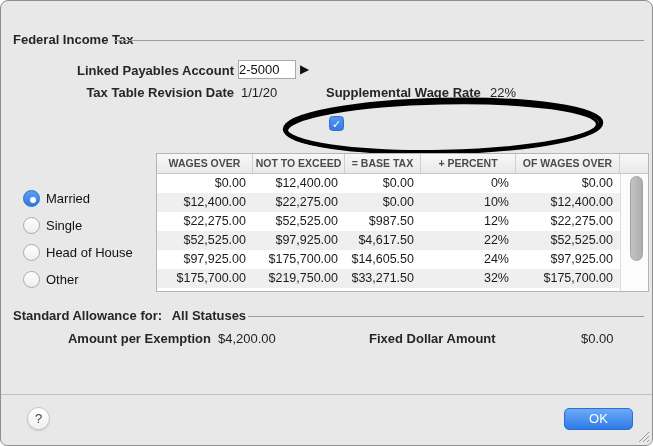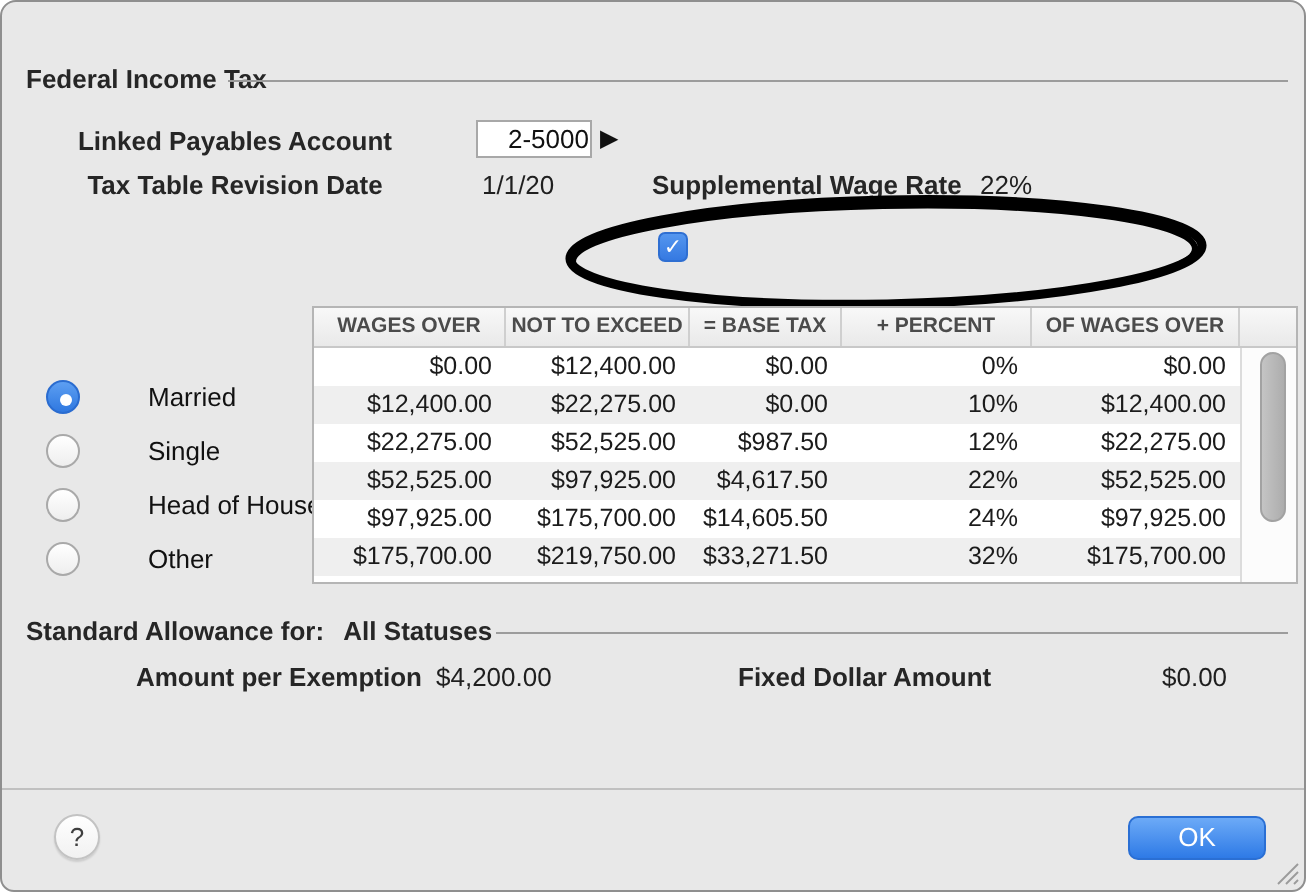--- a/index.html
+++ b/index.html
@@ -21,26 +21,26 @@
   .lights{position:absolute;left:11px;top:5px;display:flex;gap:6px;}
   .light{width:13px;height:13px;border-radius:50%;}
   .light.red{background:#f0605a;border:1px solid #dc4f47;}
   .light.yellow{background:#f6b43d;border:1px solid #e0a02c;}
   .light.green{background:#42c23c;border:1px solid #34ab2e;}
   
   .sec-title{position:absolute;font-weight:bold;color:#262626;}
   .rule{position:absolute;height:1px;background:#9c9c9c;}
   
   .lbl{position:absolute;font-weight:bold;color:#262626;}
-  .lbl.ralign{left:0;width:233px;text-align:center;}
+  .lbl.ralign{left:0;width:233px;text-align:right;}
   .val{position:absolute;color:#1f1f1f;}
   .acct-box{
     position:absolute;left:237px;top:59px;width:58px;height:19px;
     background:#fff;border:1px solid #a8a8a8;
-    line-height:17px;padding-left:15px;font-size:13px;color:#111;
+    line-height:17px;padding-left:0;font-size:13px;color:#111;
   }
   .detail-arrow{position:absolute;left:299px;top:61px;font-size:12px;color:#111;cursor:pointer;}
   
   .checkbox{
     position:absolute;left:328px;top:115px;width:15px;height:15px;
     background:linear-gradient(#5496ef,#3579e2);border:1px solid #2f6fd2;border-radius:3.5px;
     color:#fff;font-size:11px;line-height:14px;text-align:center;font-weight:bold;
   }
   .checkbox-label{position:absolute;left:349px;top:116px;color:#111;}
   
@@ -71,21 +71,21 @@
     position:absolute;top:20px;right:0;bottom:0;width:28px;
     background:#fcfcfc;border-left:1px solid #dcdcdc;
   }
   .vthumb{
     position:absolute;left:9px;top:2px;width:13px;height:85px;
     background:linear-gradient(90deg,#c4c4c4,#adadad);
     border:1px solid #a2a2a2;border-radius:7px;
   }
   
   .radios{position:absolute;left:22px;top:189px;}
-  .radio-item{display:flex;align-items:center;height:17px;margin-bottom:10px;cursor:default;gap:28px;}
+  .radio-item{display:flex;align-items:center;height:17px;margin-bottom:10px;cursor:default;}
   .radio{
     width:17px;height:17px;border-radius:50%;position:relative;flex:0 0 auto;
     background:linear-gradient(#ffffff,#eeeeee);border:1px solid #a9a9a9;
   }
   .radio.sel{background:linear-gradient(#5d9ff2,#2f78e0);border:1px solid #2a6cd0;}
   .radio.sel::after{
     content:"";position:absolute;left:5.5px;top:5.5px;width:6px;height:6px;
     background:#fff;border-radius:50%;
   }
   .radio-label{margin-left:6px;color:#111;}

